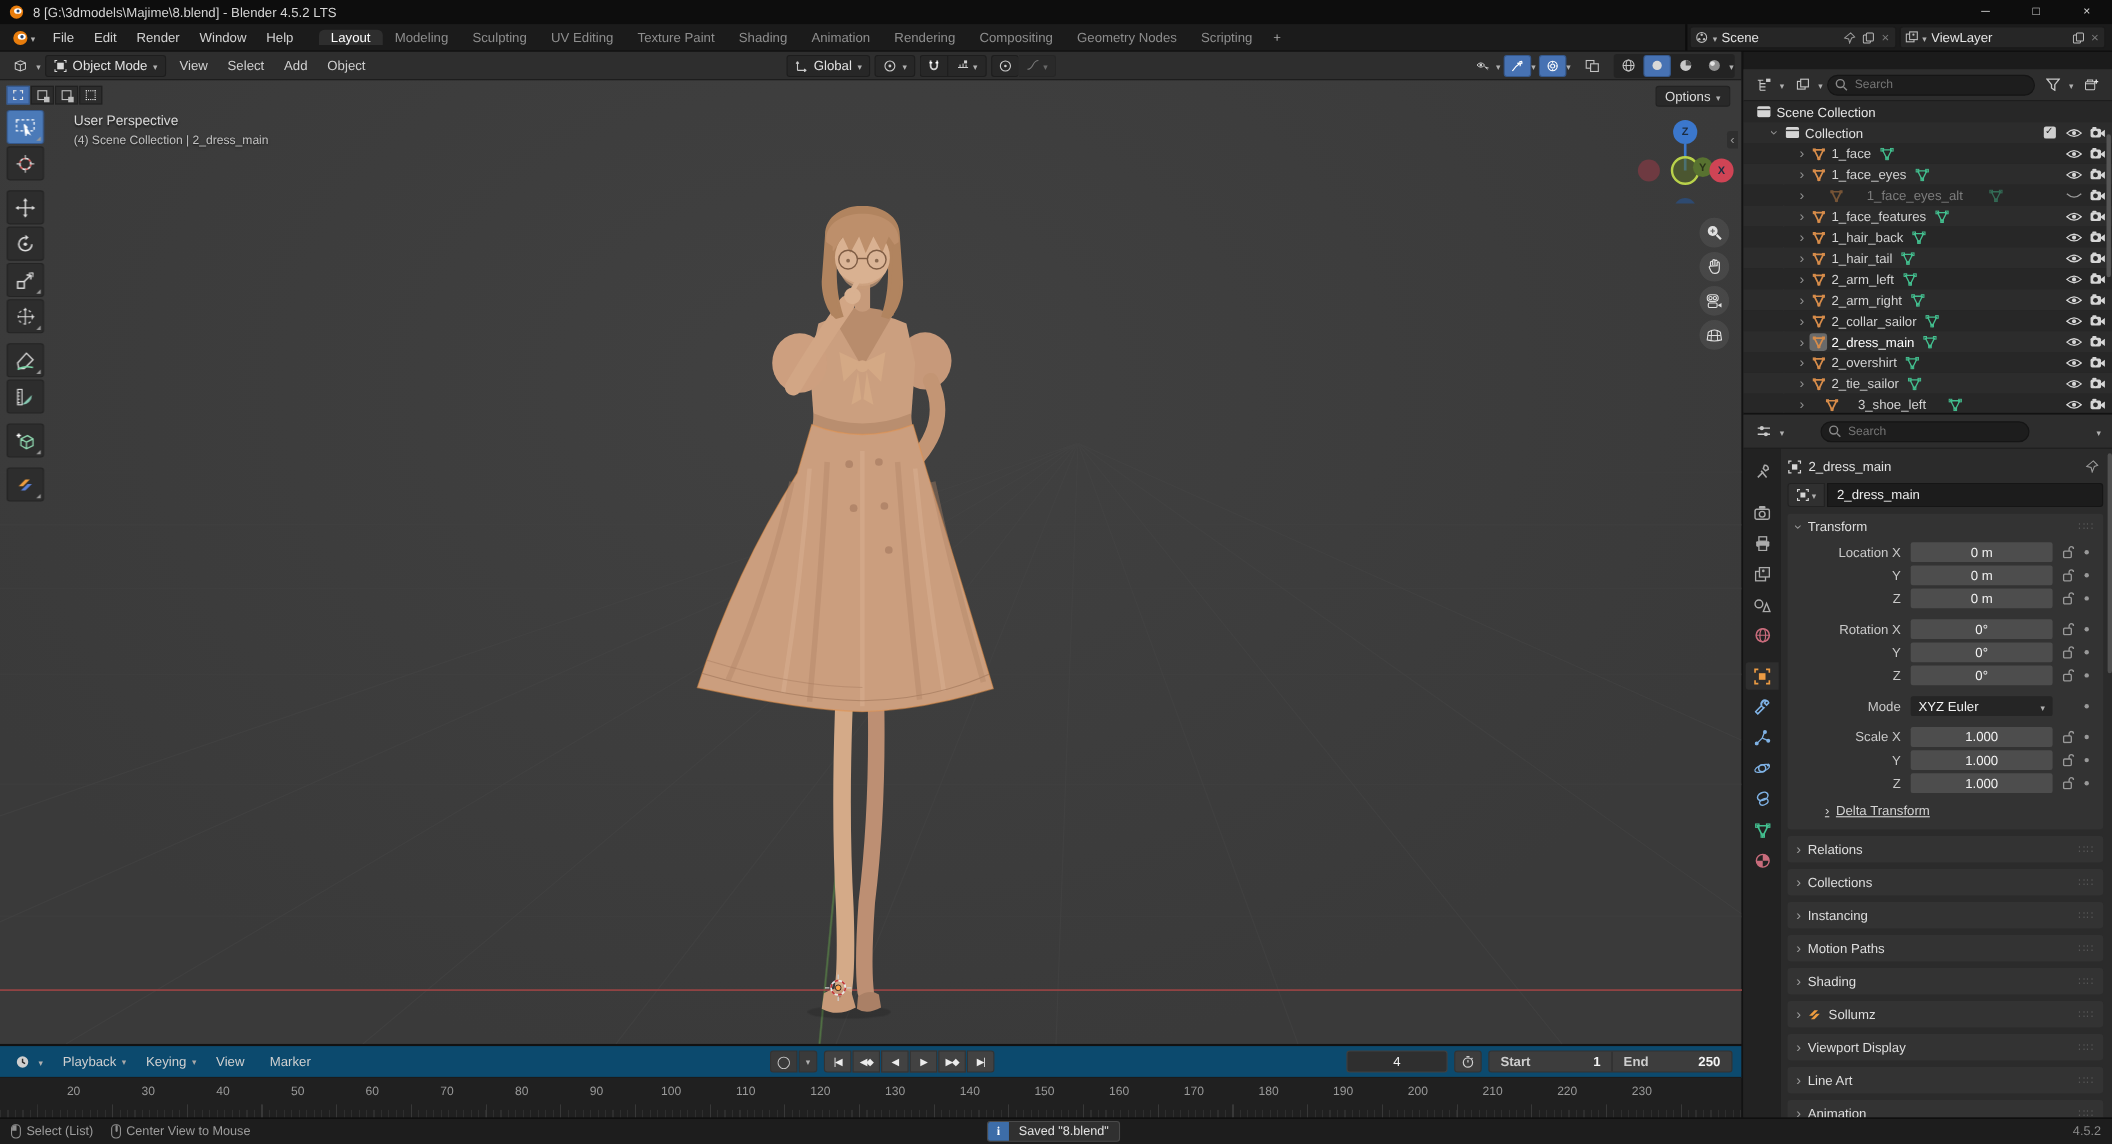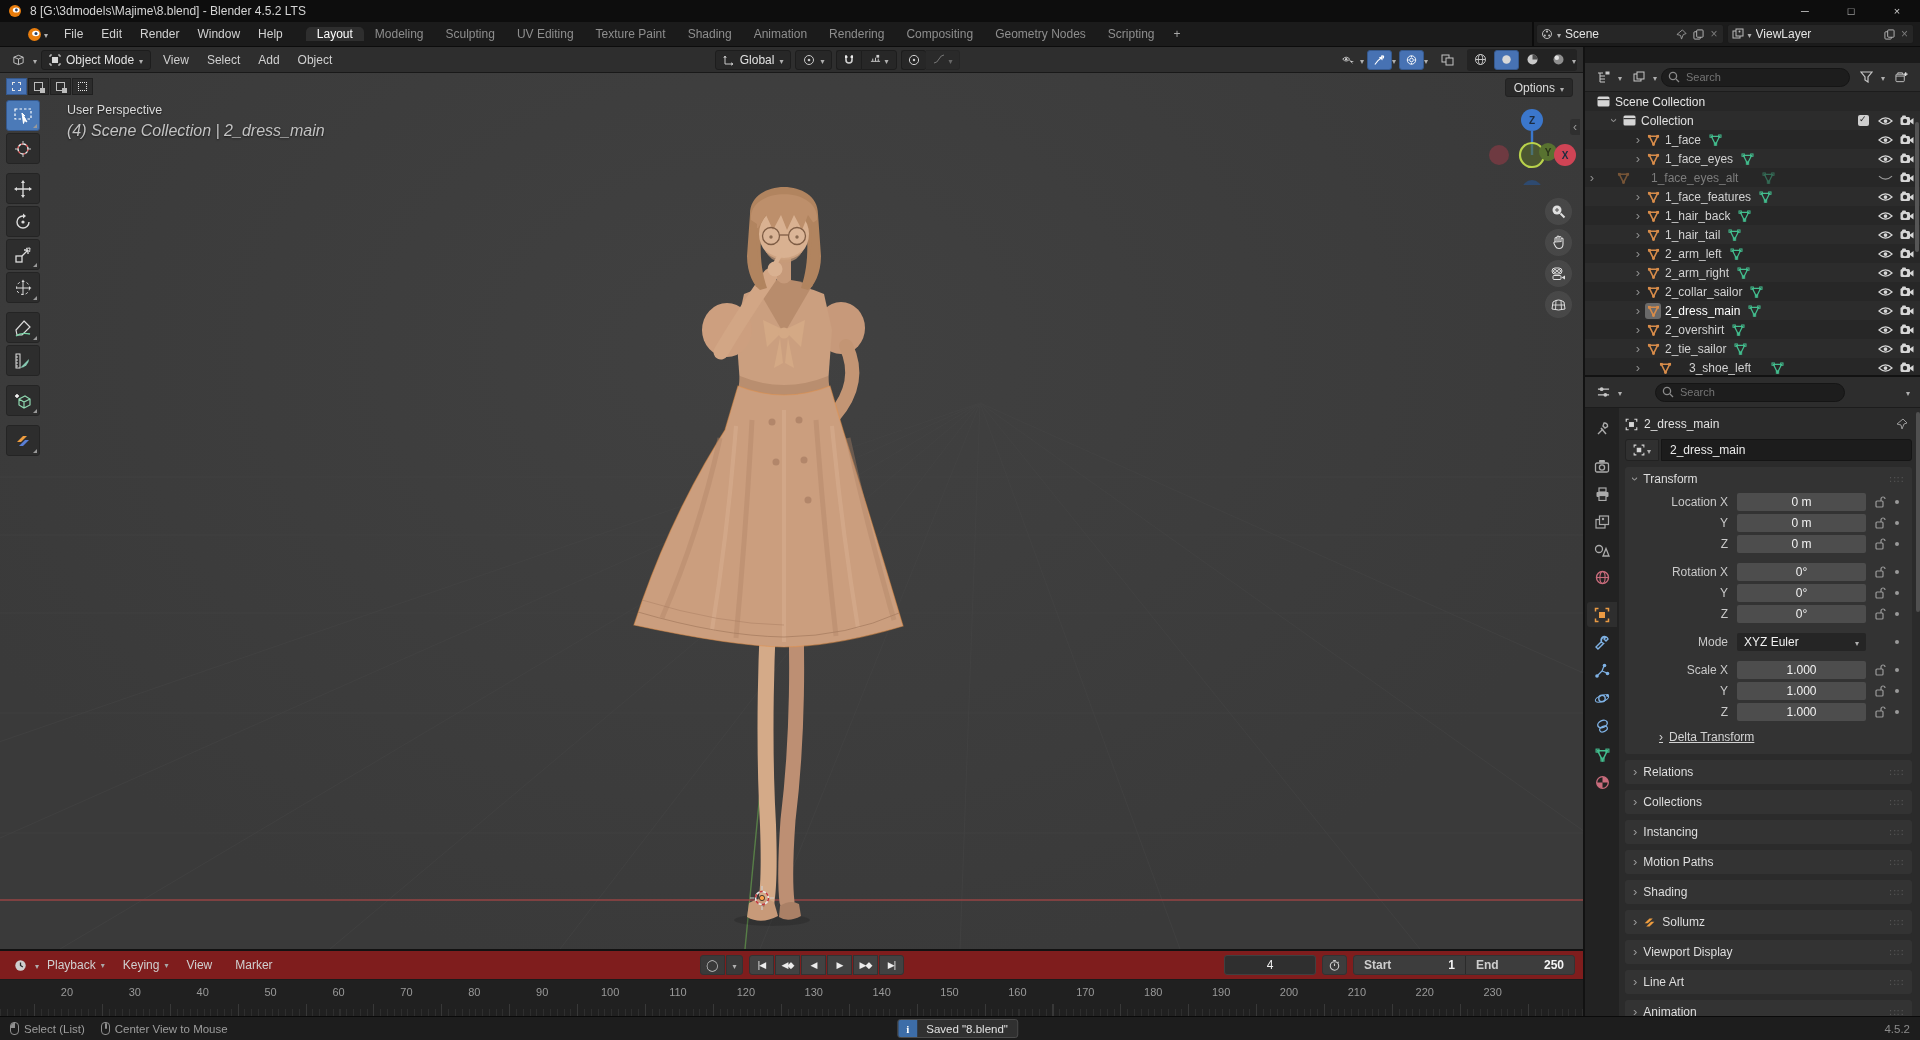--- a/index.html
+++ b/index.html
@@ -7,21 +7,21 @@
   .app{position:relative;width:1920px;height:1040px;background:#1b1b1b;overflow:hidden;color:#cfcfcf;font-size:12px;}
 
   
   .titlebar{height:22px;background:#0d0d0d;display:flex;align-items:center;gap:8px;padding-left:8px;color:#d8d8d8;}
   .titlebar .wtitle{font-size:12px;color:#d5d5d5;}
   .wctrls{margin-left:auto;display:flex;height:22px;}
   .wctrl{width:46px;display:flex;align-items:center;justify-content:center;color:#d0d0d0;font-size:11px;cursor:default;}
 
   
   .topbar{height:25px;background:#1b1b1b;display:flex;align-items:stretch;border-bottom:1px solid #0c0c0c;}
-  .menubar{display:flex;align-items:center;flex:1;padding-left:20px;}
+  .menubar{display:flex;align-items:center;flex:1;padding-left:4px;}
   .appmenu{display:flex;align-items:center;gap:2px;padding:0 7px;height:100%;}
   .menu-btn{padding:0 9px;height:100%;display:flex;align-items:center;color:#d2d2d2;background:none;border:none;font-size:12px;}
   .tabs{display:flex;align-items:stretch;margin-left:14px;}
   .tab{padding:0 11px;display:flex;align-items:center;color:#8e8e8e;font-size:12px;border-radius:5px 5px 0 0;}
   .tab.active{background:#2e2e2e;color:#fefefe;}
   .tab.plus{color:#a8a8a8;padding:0 8px;}
   .scene-selectors{width:388px;display:flex;gap:3px;align-items:center;padding:2px 6px 2px 2px;border-left:2px solid #0c0c0c;}
   .idblock{flex:1;display:flex;align-items:center;gap:4px;background:#262626;border:1px solid #1a1a1a;border-radius:3px;height:20px;padding:0 4px;min-width:0;}
   .idblock .nm{flex:1;color:#e4e4e4;overflow:hidden;white-space:nowrap;font-size:12px;}
   .icbtn{display:inline-flex;align-items:center;justify-content:center;border:none;background:none;padding:0 1px;color:#bdbdbd;}
@@ -45,41 +45,41 @@
   .joinR{border-radius:0 3px 3px 0;}
   .rd3{border-radius:3px;}
   .center-cluster{margin-left:auto;display:flex;align-items:flex-end;gap:4px;}
   .right-cluster{margin-left:auto;display:flex;align-items:center;gap:3px;}
   .dim{opacity:.45;}
 
   
   .viewport{flex:1;position:relative;background:radial-gradient(ellipse at 48% 32%,#414141,#3a3a3a 75%);overflow:hidden;}
   .vp-overlay-text{position:absolute;left:67px;top:30px;text-shadow:0 1px 2px rgba(0,0,0,.6);pointer-events:none;}
   .vp-overlay-text .l1{color:#dadada;font-size:12.5px;}
-  .vp-overlay-text .l2{color:#c3c3c3;font-size:16px;margin-top:5px;font-style:italic;}
+  .vp-overlay-text .l2{color:#c3c3c3;font-size:11px;margin-top:5px;}
   .options-btn{position:absolute;right:10px;top:5px;display:flex;align-items:center;gap:5px;background:rgba(40,40,40,.92);border:1px solid #222;border-radius:3px;height:19px;padding:0 8px;color:#dcdcdc;}
   .selmode-bar{position:absolute;left:6px;top:5px;display:flex;gap:1px;}
   .selmode{width:21px;height:17px;background:#2c2c2c;border:1px solid #202020;display:flex;align-items:center;justify-content:center;}
   .selmode.on{background:#4772b3;border-color:#35588c;}
   .sm-sq{width:9px;height:9px;border:1px dashed #e6e6e6;}
   .sm-sq2{width:9px;height:9px;border:1px solid #bdbdbd;position:relative;}
   .sm-sq2::after{content:"";position:absolute;right:-3px;bottom:-3px;width:5px;height:5px;background:#bdbdbd;}
   .toolstrip{position:absolute;left:6px;top:27px;display:flex;flex-direction:column;gap:2px;}
   .tool{width:34px;height:31px;border-radius:3px;background:rgba(44,44,44,.92);border:1px solid #242424;display:flex;align-items:center;justify-content:center;position:relative;}
   .tool.on{background:#4b7ab8;border-color:#35588c;}
   .tool.sub::after{content:"";position:absolute;right:2px;bottom:2px;border-left:4px solid transparent;border-bottom:4px solid #9a9a9a;}
   .navgizmo{position:absolute;left:1487px;top:22px;width:90px;height:90px;}
   .navball{position:absolute;border-radius:50%;display:flex;align-items:center;justify-content:center;font-size:10px;font-weight:bold;color:#1c2c40;}
   .vpbtns{position:absolute;left:1545px;top:125px;display:flex;flex-direction:column;gap:4px;}
   .vpbtn{width:27px;height:27px;border-radius:50%;background:rgba(255,255,255,.07);display:flex;align-items:center;justify-content:center;}
   .side-tab{position:absolute;left:1570px;top:46px;color:#9a9a9a;font-size:12px;background:rgba(40,40,40,.6);border-radius:3px 0 0 3px;padding:1px 3px;}
 
   
   .timeline{height:67px;border-top:2px solid #121212;display:flex;flex-direction:column;}
-  .tl-header{height:30px;background:#7f1d1d;display:flex;align-items:center;gap:0;padding:0 8px;position:relative;border-bottom:1px solid #1b1b1b;justify-content:flex-end;}
+  .tl-header{height:30px;background:#0c4a6e;display:flex;align-items:center;gap:10px;padding:0 8px;position:relative;border-bottom:1px solid #1b1b1b;justify-content:flex-end;}
   .tl-transport{position:absolute;left:700px;display:flex;align-items:center;gap:6px;}
   .tbtn{min-width:25px;height:20px;background:#424242;border:1px solid #333;display:flex;align-items:center;justify-content:center;color:#ececec;font-size:9px;letter-spacing:-1px;padding:0 3px;}
   .tgroup{display:flex;gap:1px;}
   .tgroup .tbtn:first-child{border-radius:3px 0 0 3px;}
   .tgroup .tbtn:last-child{border-radius:0 3px 3px 0;}
   .recbtn{background:#3a3a3a;color:#c9c9c9;font-size:11px;letter-spacing:0;}
   .tl-right{margin-left:auto;display:flex;align-items:center;gap:6px;}
   .framefield{width:92px;height:20px;background:#2f2f2f;border:1px solid #404040;border-radius:3px;display:flex;align-items:center;justify-content:center;color:#f0f0f0;}
   .range-pill{display:flex;height:20px;background:#3d3d3d;border-radius:3px;overflow:hidden;border:1px solid #333;}
   .range-seg{display:flex;align-items:center;justify-content:space-between;padding:0 10px;font-weight:bold;}
@@ -946,21 +946,21 @@
                 <span class="ricon pos-cam">
                   <svg width="14" height="11" viewBox="0 0 14 11">
                     <rect x="0.5" y="2" width="9.5" height="8" rx="1.5" fill="#d6d6d6"></rect>
                     <path d="M10 5.5 L13.5 3 V9.5 L10 7Z" fill="#d6d6d6"></path>
                     <circle cx="5" cy="6" r="2.2" fill="#2b2b2b"></circle>
                     <rect x="2" y="0.5" width="4" height="2" rx="1" fill="#d6d6d6"></rect>
                   </svg>
                 </span>
               </div>
 
-              <div class="ol-row row-dim" style="gap:16px;">
+              <div class="ol-row row-dim" style="padding-left:46px;gap:16px;">
                 <span class="chev cr"></span>
                 <span class="objic">
                   <svg width="13" height="12" viewBox="0 0 14 13">
                     <path d="M2.5 2.5 H11.5 L7 11.5Z" fill="none" stroke="#d78c4a" stroke-width="1.7"></path>
                     <rect x="1" y="1" width="3" height="3" fill="#d78c4a"></rect>
                     <rect x="10" y="1" width="3" height="3" fill="#d78c4a"></rect>
                     <rect x="5.5" y="9.5" width="3" height="3" fill="#d78c4a"></rect>
                   </svg>
                 </span>
                 <span class="ol-name">1_face_eyes_alt</span>

